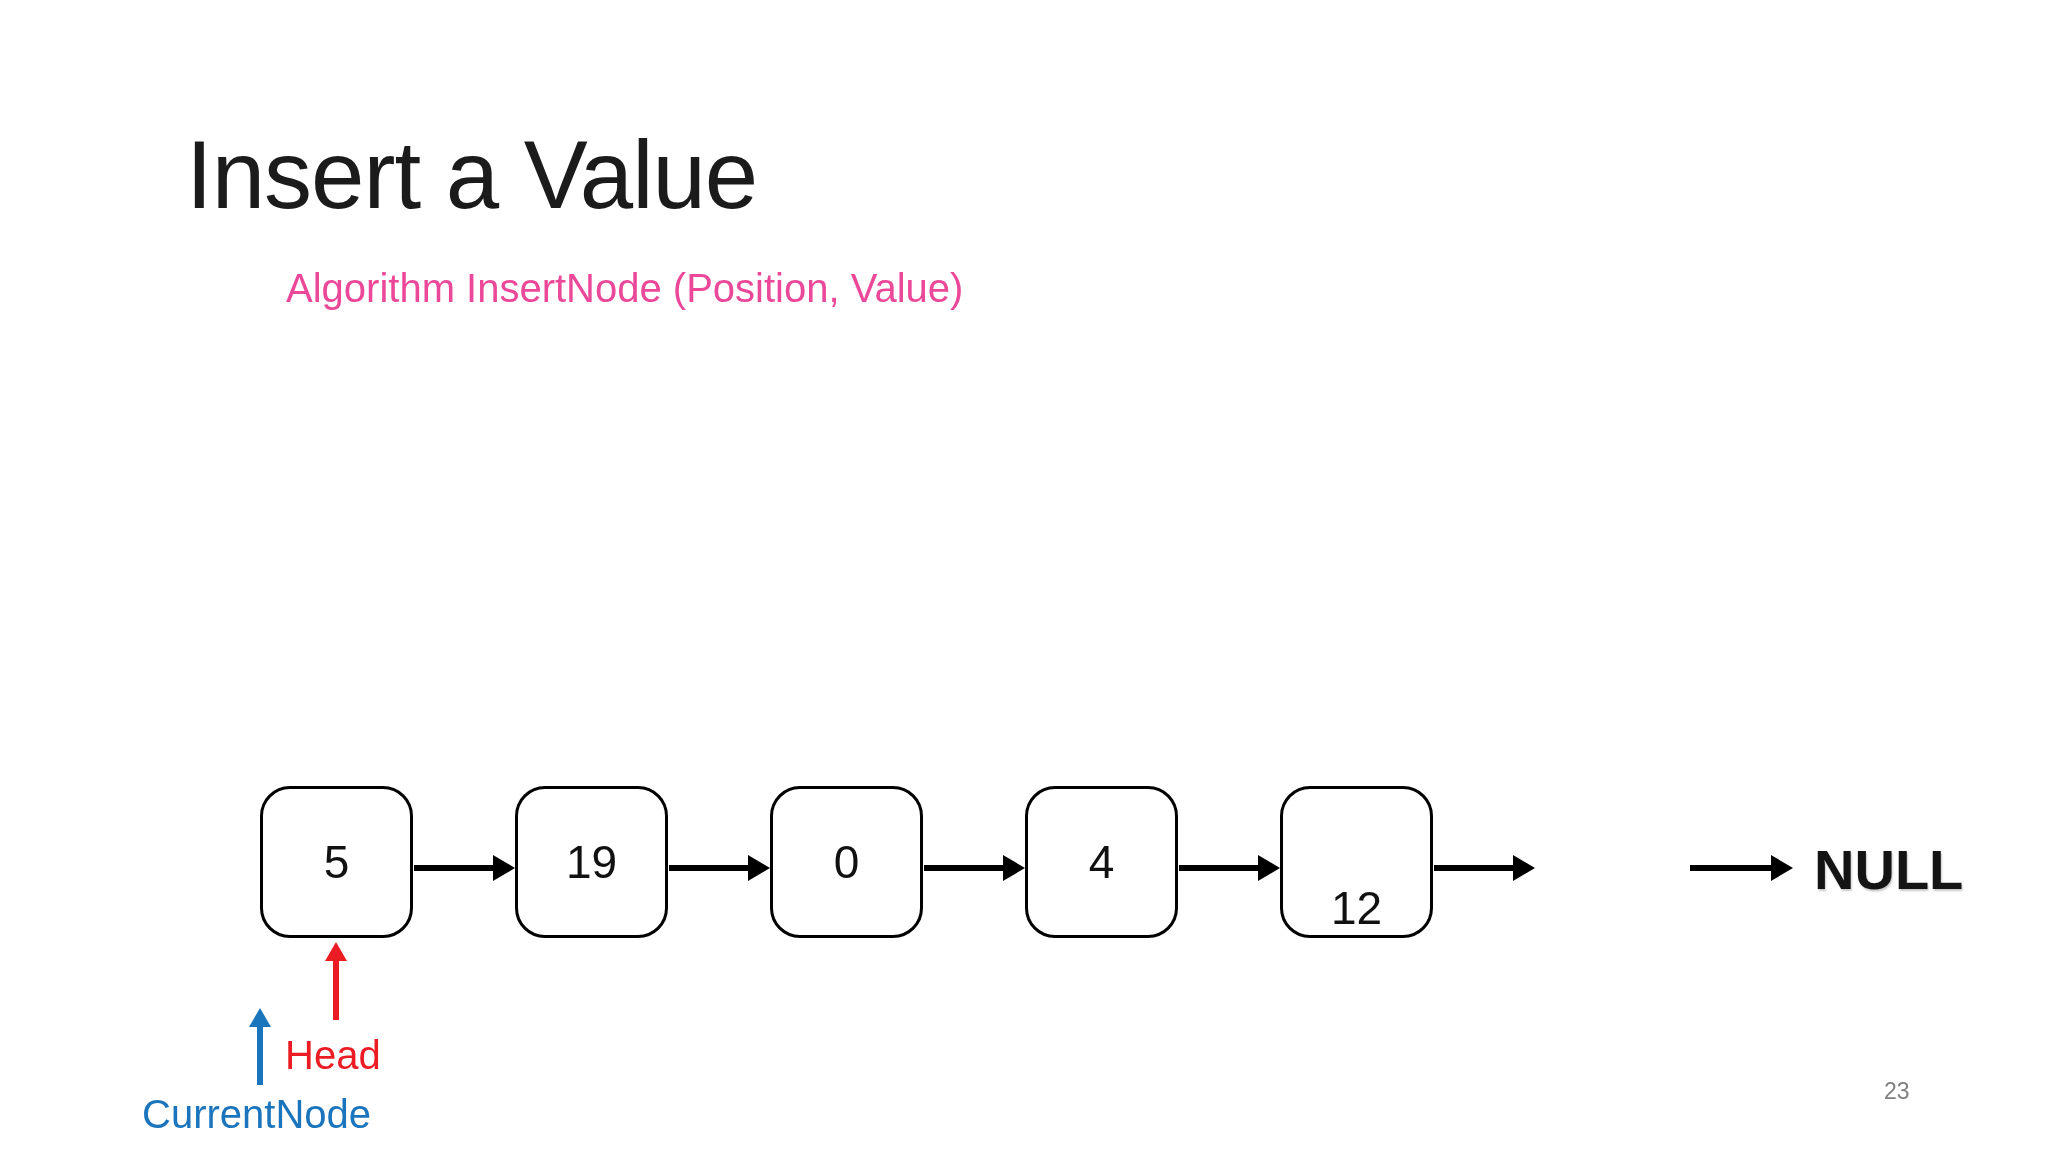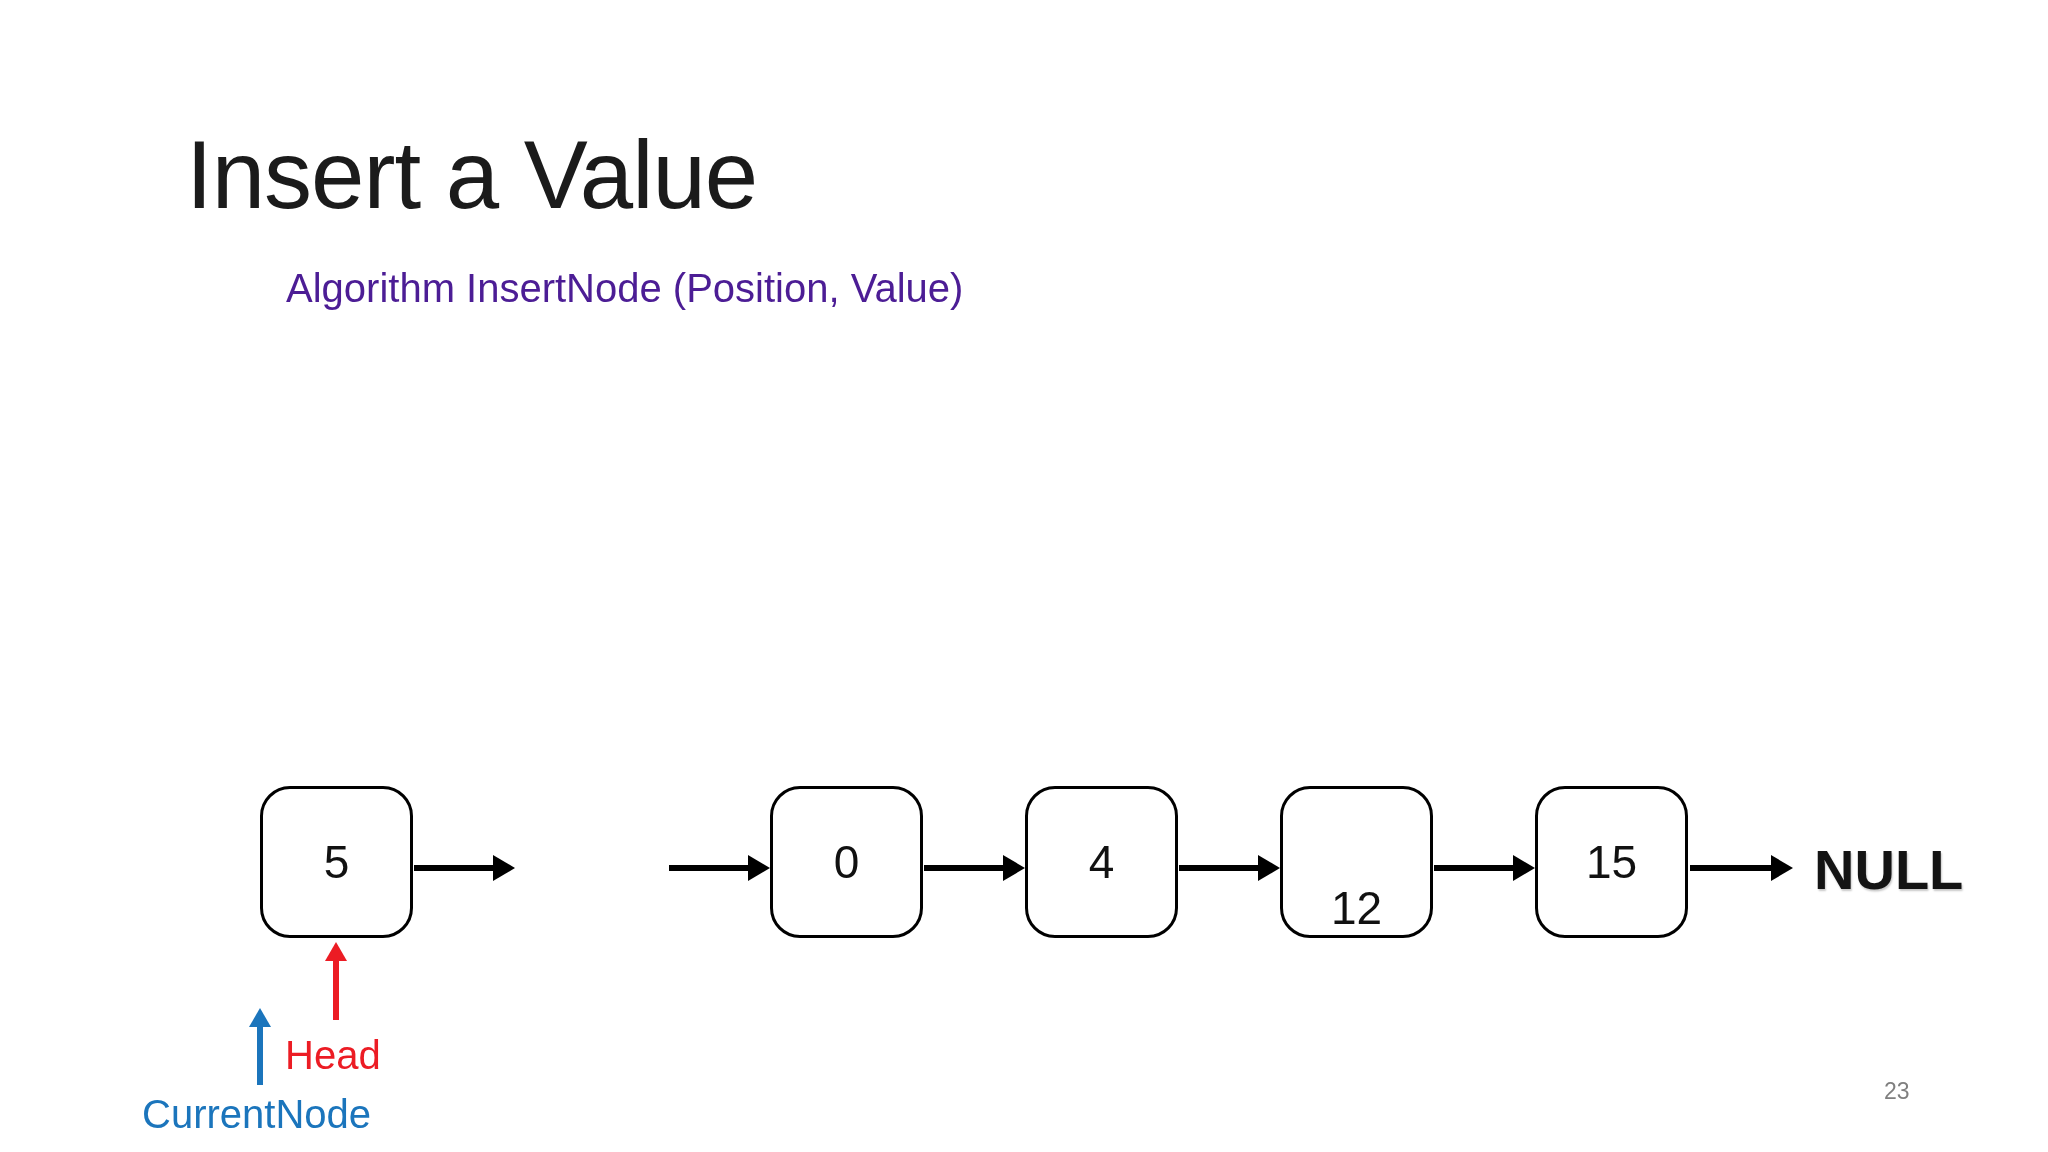--- a/index.html
+++ b/index.html
@@ -27,21 +27,21 @@
     color: #1b1b1b;
     white-space: nowrap;
     line-height: 1.1;
   }
   .subtitle {
     position: absolute;
     left: 258px;
     top: 266px;
     font-size: 40px;
     font-weight: 400;
-    color: #4c1d95;
+    color: #ec4899;
     white-space: nowrap;
   }
   
   .node {
     position: absolute;
     top: 786px;
     width: 153px;
     height: 152px;
     box-sizing: border-box;
     border: 3px solid #000000;
@@ -161,31 +161,31 @@
 <body>
 
 <div class="slide">
 
   <div class="title">Insert a Value</div>
   <div class="subtitle">Algorithm InsertNode (Position, Value)</div>
 
   <div class="node n0">
     <span>5</span>
   </div>
+  <div class="node n1">
+    <span>19</span>
+  </div>
   <div class="node n2">
     <span>0</span>
   </div>
   <div class="node n3">
     <span>4</span>
   </div>
   <div class="node n4">
     <span>12</span>
-  </div>
-  <div class="node n5">
-    <span>15</span>
   </div>
 
   <div class="h-arrow a0"></div>
   <div class="h-arrow a1"></div>
   <div class="h-arrow a2"></div>
   <div class="h-arrow a3"></div>
   <div class="h-arrow a4"></div>
   <div class="h-arrow a5"></div>
 
   <div class="null-label">NULL</div>

